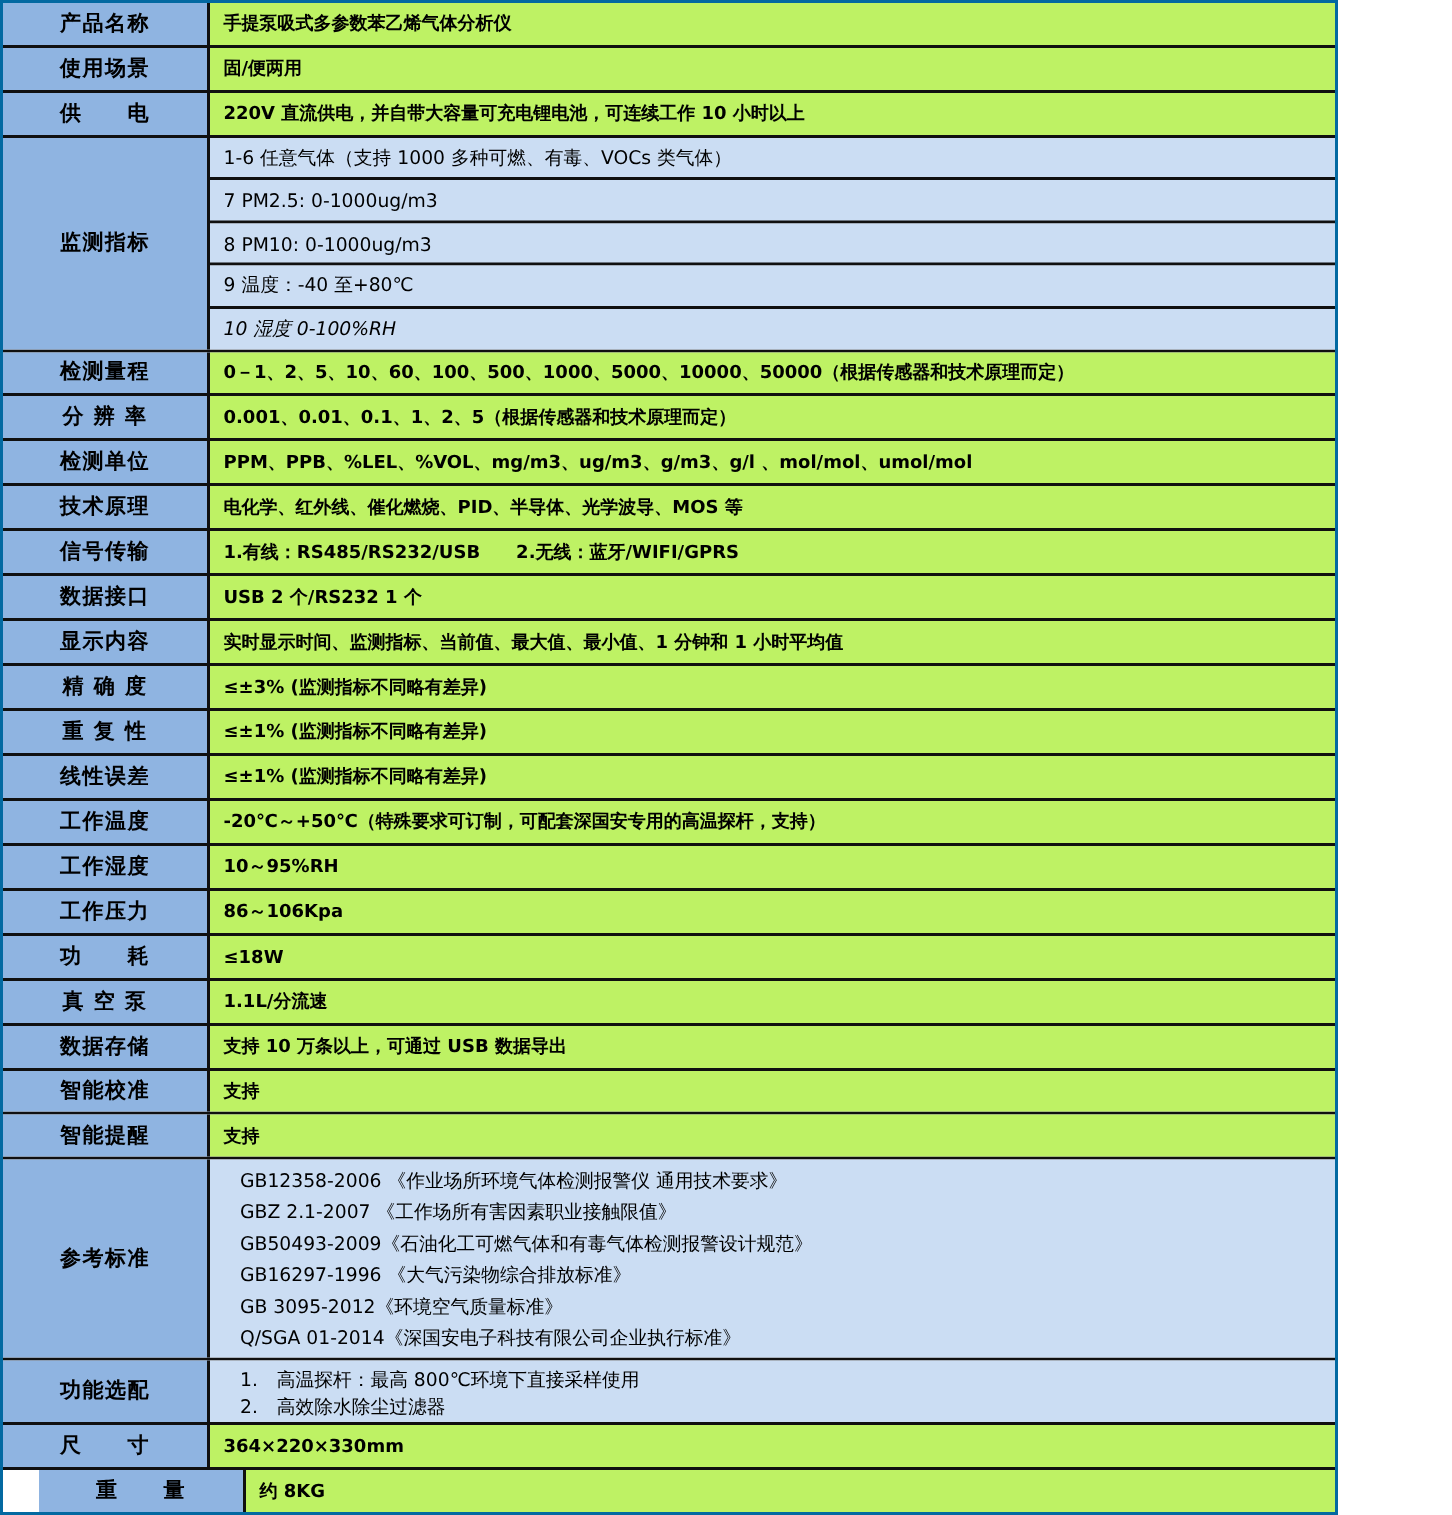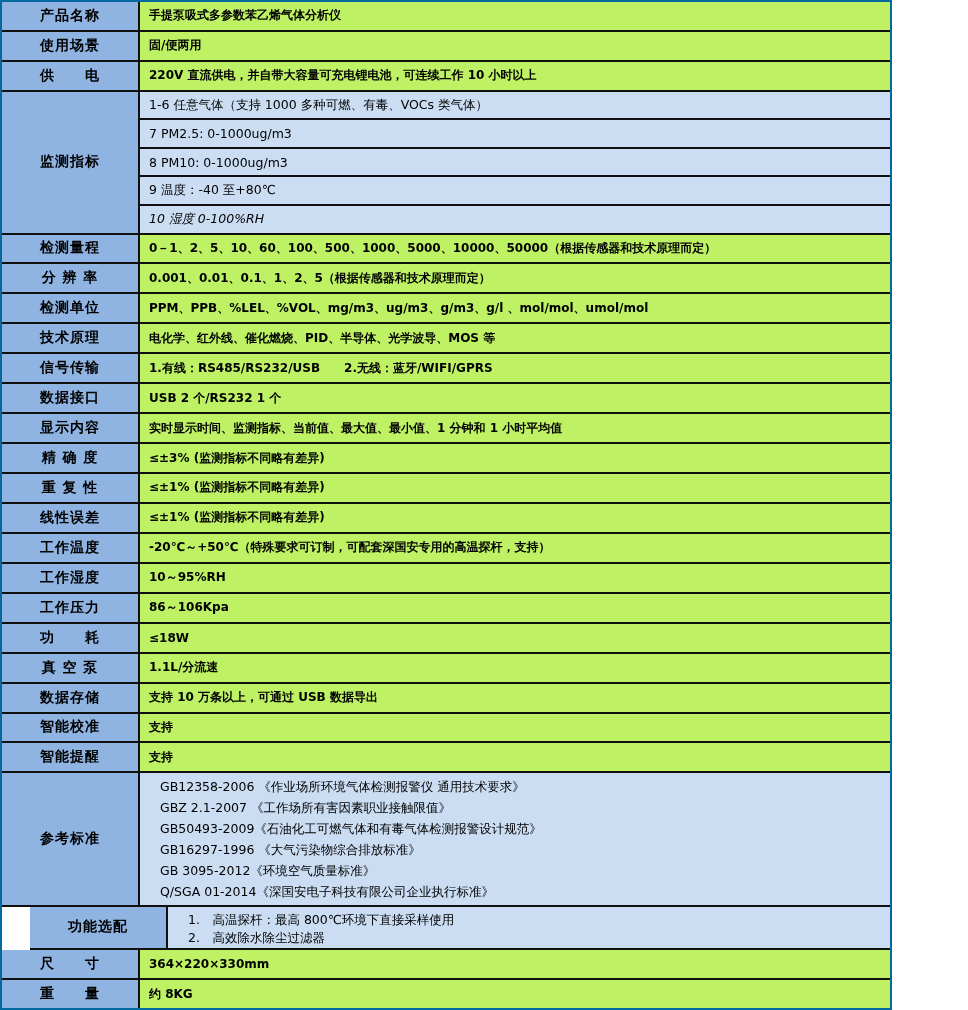--- a/index.html
+++ b/index.html
@@ -6,24 +6,24 @@
   body { font-family: "DejaVu Sans", sans-serif; color: #000; }
   .spec-table {
     width: 892px; height: 1010px; box-sizing: border-box;
     border: 2px solid #0369a1;
     display: flex; flex-direction: column;
   }
   .row {
     display: flex; flex: 27 27 0; min-height: 0;
     border-bottom: 2px solid #101010; box-sizing: border-box;
   }
-  .row:last-child { border-bottom: none; }
+  .row:last-child { border-bottom: none; padding-left: 24px; }
   .row-multi { flex: 136 136 0; }
   .row-ref   { flex: 127 127 0; }
-  .row-opt   { flex: 40 40 0; margin-left: 28px; }
+  .row-opt   { flex: 40 40 0; }
   .label {
     flex: 0 0 138px; width: 138px; box-sizing: border-box;
     border-right: 2px solid #101010;
     background: #8FB4E1;
     display: flex; align-items: center; justify-content: center;
     font-weight: bold; font-size: 14px; letter-spacing: 1px;
     white-space: pre;
   }
   .value {
     flex: 1; min-width: 0; background: #bef264;

